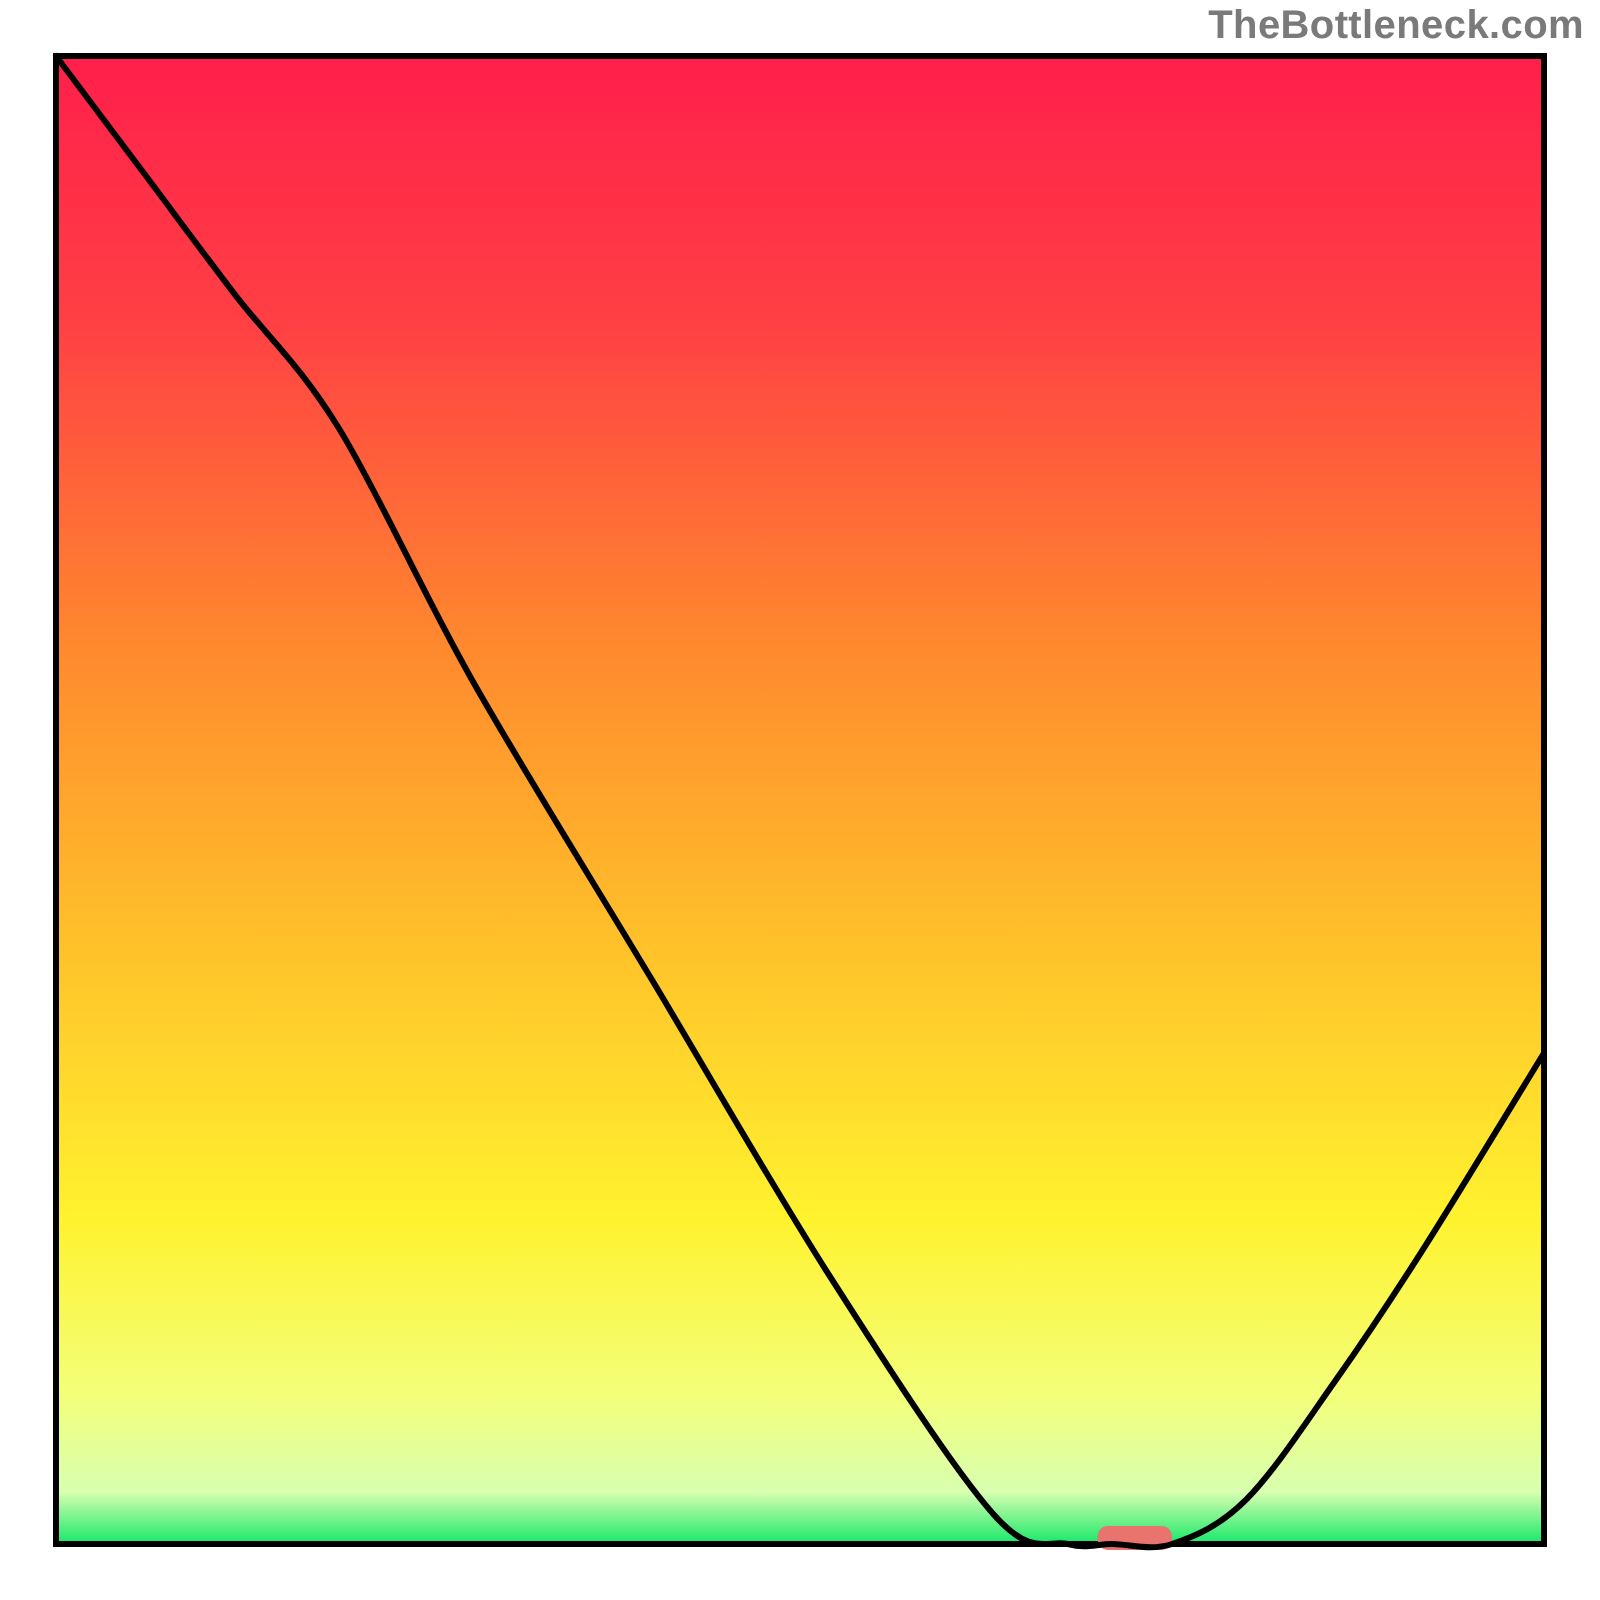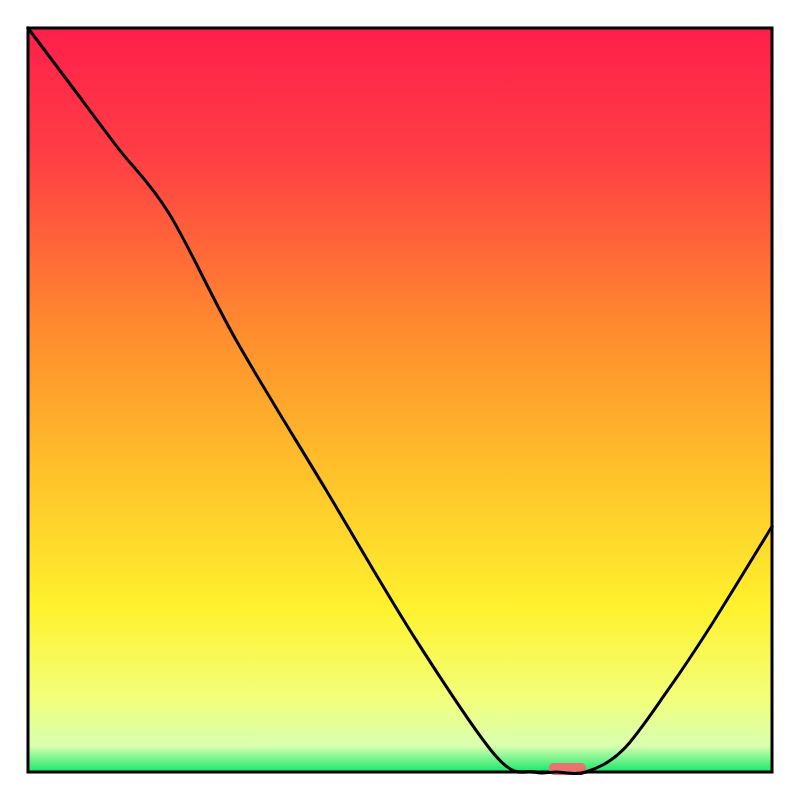--- a/index.html
+++ b/index.html
@@ -27,20 +27,21 @@
     font-weight: 600;
     color: #7a7a7a;
     letter-spacing: 0.2px;
     user-select: none;
   }
 </style>
 </head>
 <body>
 
 <div class="canvas-wrap">
+  <div class="watermark">TheBottleneck.com</div>
   <svg id="chart-svg" width="800" height="800" viewBox="0 0 800 800">
     <defs>
       <linearGradient id="bg-grad" x1="0" y1="0" x2="0" y2="1">
           <stop offset="0%" stop-color="#ff1f4b"></stop>
           <stop offset="18%" stop-color="#ff4044"></stop>
           <stop offset="40%" stop-color="#ff8a2e"></stop>
           <stop offset="60%" stop-color="#ffc22a"></stop>
           <stop offset="78%" stop-color="#fff22e"></stop>
           <stop offset="90%" stop-color="#f3ff7a"></stop>
           <stop offset="96.5%" stop-color="#d8ffb0"></stop>

